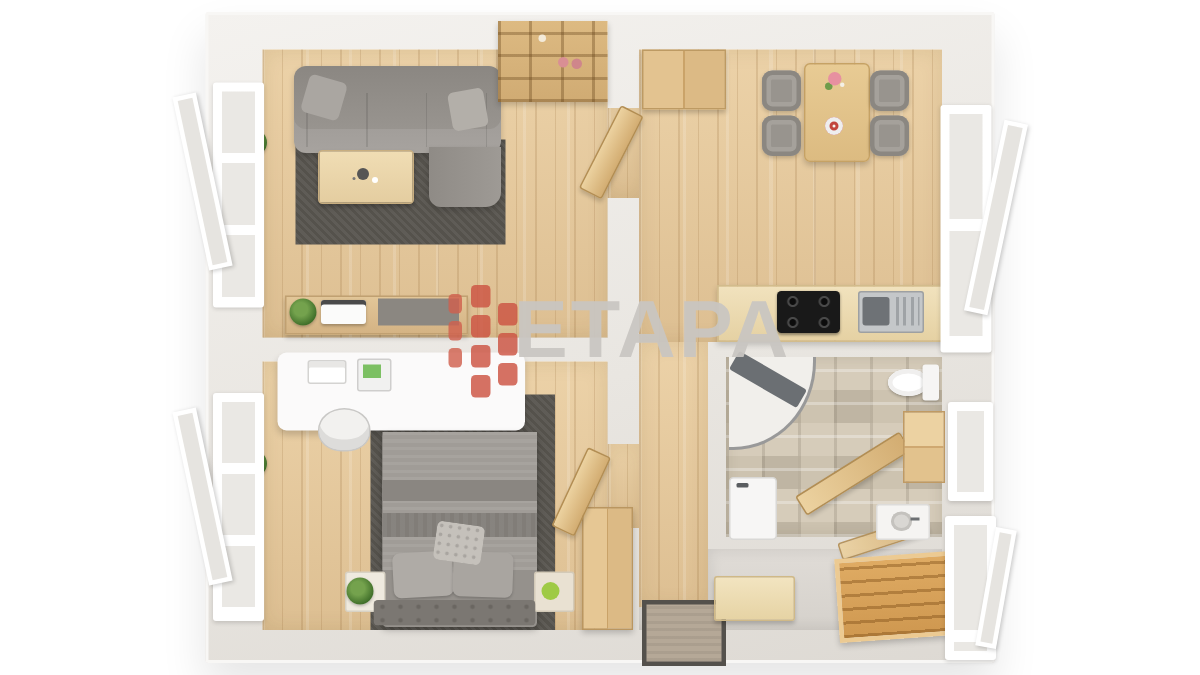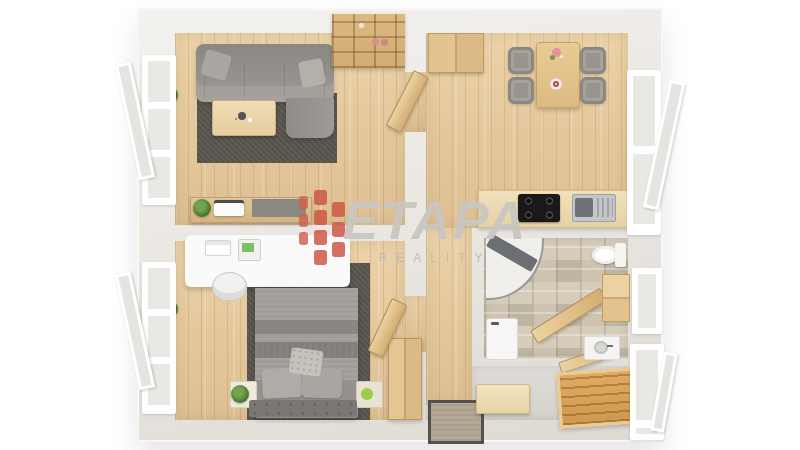--- a/index.html
+++ b/index.html
@@ -184,21 +184,21 @@
   
   [data-name="watermark"]{left:0;top:0;width:800px;height:450px;z-index:9;pointer-events:none;}
   [data-name="etapa-logo-icon"]{left:299px;top:190px;width:52px;height:80px;}
   .bcol{position:absolute;top:0;}
   .bcol1{left:0;top:6px;}
   .bcol2{left:15px;top:0;}
   .bcol3{left:33px;top:12px;}
   .brick{width:13px;height:15px;border-radius:3px;background:#cc5342;opacity:.82;margin-bottom:5px;}
   .bcol1 .brick{width:9px;height:13px;background:#d0604e;}
   [data-name="watermark-title"]{left:340px;top:193px;width:190px;text-align:center;
-    font-size:54px;font-weight:bold;letter-spacing:2px;color:#c9c6c2;line-height:1;opacity:.93;font-style:italic;}
+    font-size:54px;font-weight:bold;letter-spacing:2px;color:#c9c6c2;line-height:1;opacity:.93;}
   [data-name="watermark-tagline"]{left:340px;top:251px;width:190px;text-align:center;
     font-size:12px;letter-spacing:9px;color:#bdbab5;opacity:.95;}
 </style>
 </head>
 <body>
 
 <div id="canvas" data-name="floorplan-canvas">
 
   <div data-name="plan-walls"></div>
 
@@ -337,16 +337,15 @@
           <div class="brick"></div>
           <div class="brick"></div>
       </div>
       <div class="bcol bcol3">
         <div class="brick"></div>
           <div class="brick"></div>
           <div class="brick"></div>
       </div>
     </div>
     <div data-name="watermark-title">ETAPA</div>
-    <div data-name="watermark-tagline">REALITY</div>
   </div>
 
 </div>
 
 </body></html>

